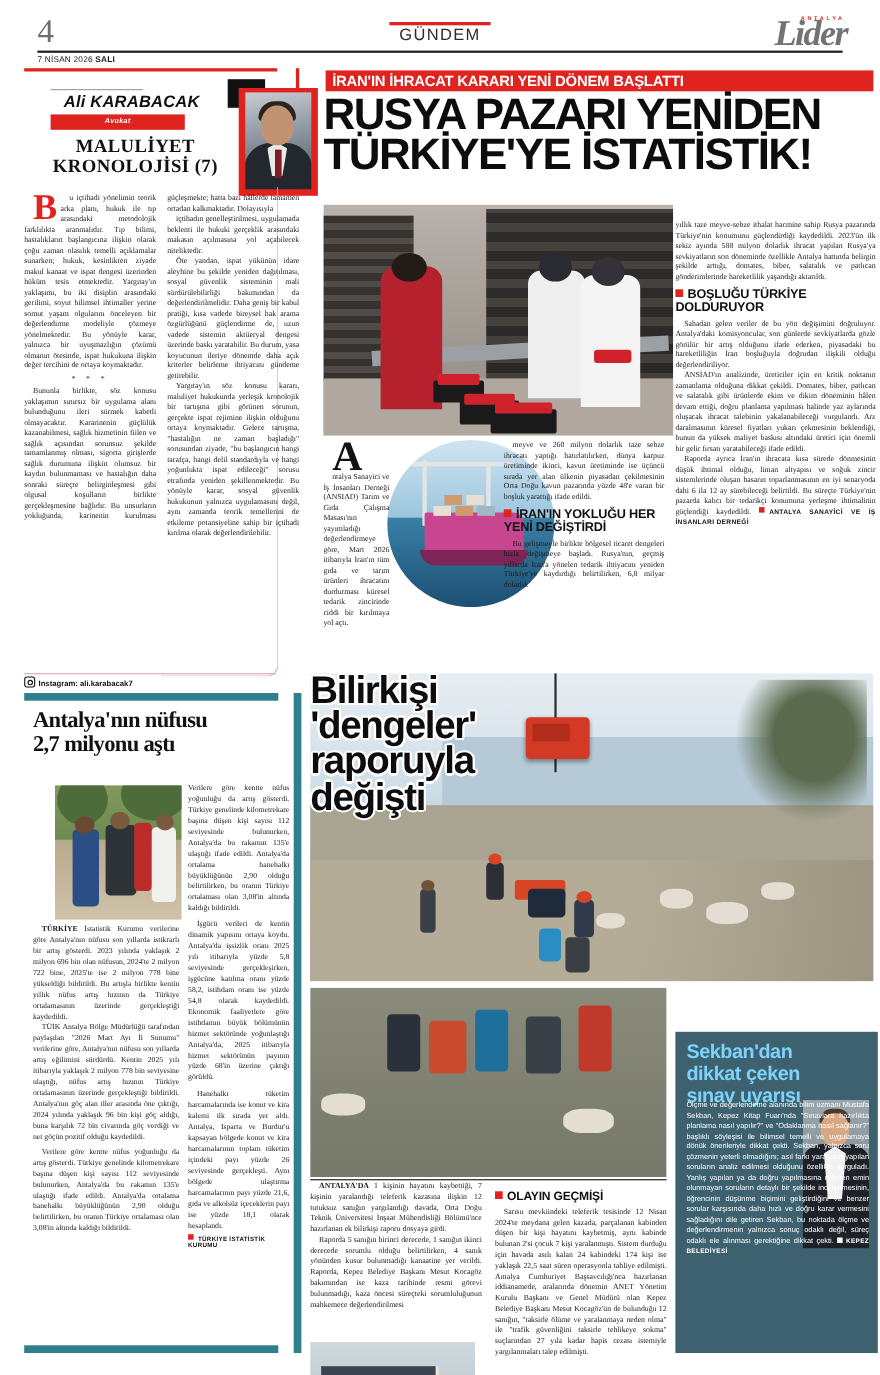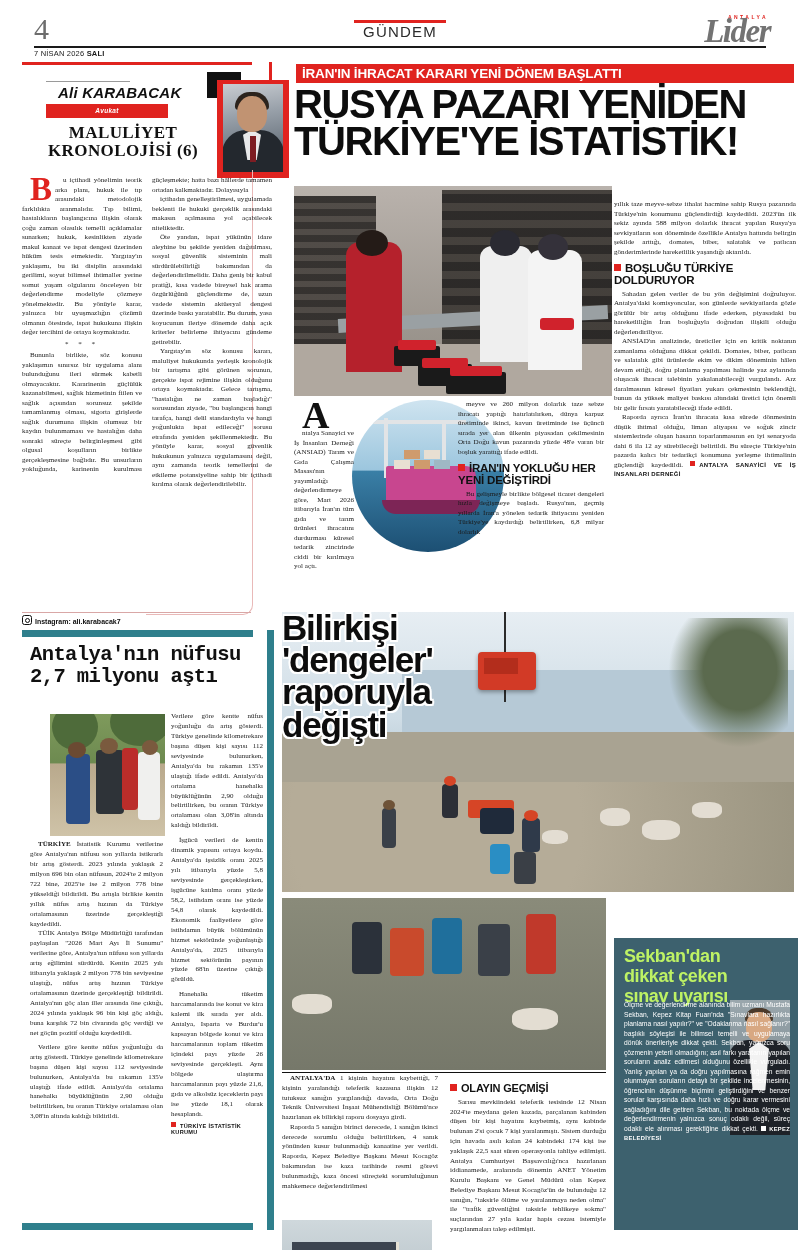--- a/index.html
+++ b/index.html
@@ -118,21 +118,21 @@
   .sq{display:inline-block;width:7px;height:7px;background:#e0231f;margin-right:4px;vertical-align:1px;}
   .credit{font-family:"Liberation Sans",sans-serif;font-weight:700;font-size:6px;
         letter-spacing:.3px;color:#111;}
 
   
   .pop{position:absolute;left:22px;top:630px;width:252px;height:600px;}
   .pop-topbar{position:absolute;left:0;top:0;width:231px;height:7px;background:#2f7f8c;}
   .pop-vbar{position:absolute;left:245px;top:0;width:7px;height:600px;background:#2f7f8c;}
   .pop-botbar{position:absolute;left:0;top:593px;width:231px;height:7px;background:#2f7f8c;}
   .pop-title{position:absolute;left:8px;top:14px;width:232px;
-        font-family:Liberation Mono, monospace;font-weight:700;font-size:20.5px;
+        font-family:Liberation Serif, serif;font-weight:700;font-size:20.5px;
         line-height:1.08;letter-spacing:-.6px;color:#111;}
   .pop-photo{position:absolute;left:28px;top:84px;width:115px;height:122px;overflow:hidden;
         background:linear-gradient(180deg,#7f9a5c 0%,#6d8a50 40%,#b9a98c 41%,#cfc3a8 100%);}
   .pp-tree{position:absolute;background:#4e6b3a;border-radius:50%;}
   .pp-person{position:absolute;border-radius:4px;}
   .pop-colA{position:absolute;left:8px;top:210px;width:133px;}
   .pop-colB{position:absolute;left:149px;top:82px;width:92px;}
   .pop .art p{font-size:7px;line-height:1.42;}
   .pop-lead{font-family:"Liberation Serif",serif;font-size:7px;line-height:1.42;
         text-align:justify;text-indent:0;}
@@ -166,21 +166,21 @@
   .cc-rule{position:absolute;left:0;top:460px;width:324px;height:1px;background:#111;}
   .cc-colA{position:absolute;left:0;top:462px;width:156px;}
   .cc-colB{position:absolute;left:168px;top:466px;width:156px;}
   .cc-photo3{position:absolute;left:0;top:608px;width:150px;height:148px;overflow:hidden;}
   .cc .art p{font-size:7.1px;line-height:1.38;}
 
   
   .sek{position:absolute;left:614px;top:938px;width:184px;height:292px;background:#3d616e;overflow:hidden;}
   .sek-title{position:absolute;left:10px;top:8px;width:166px;
         font-family:"Liberation Sans",sans-serif;font-weight:700;font-size:18px;
-        line-height:1.12;color:#bef264;letter-spacing:-.4px;}
+        line-height:1.12;color:#7dd3fc;letter-spacing:-.4px;}
   .sek-photo{position:absolute;right:8px;top:62px;width:60px;height:135px;overflow:hidden;}
   .sk-bg{position:absolute;inset:0;background:linear-gradient(180deg,#9aa7ad 0%,#6d7b82 100%);}
   .sk-face{position:absolute;left:16px;top:12px;width:26px;height:30px;border-radius:46%;background:#d8a882;}
   .sk-hair{position:absolute;left:15px;top:8px;width:28px;height:13px;border-radius:14px 14px 2px 2px;background:#4b3a2b;}
   .sk-body{position:absolute;left:-2px;top:40px;width:64px;height:95px;background:#1e2228;border-radius:20px 20px 0 0;}
   .sk-shirt{position:absolute;left:19px;top:42px;width:20px;height:48px;background:#f2f2f2;
         clip-path:polygon(50% 0,100% 14%,82% 100%,18% 100%,0 14%);}
   .sek-text{position:absolute;left:10px;top:62px;width:166px;}
   .sek-text p{margin:0;font-family:"Liberation Sans",sans-serif;font-size:6.7px;
         line-height:1.42;color:#fff;text-align:justify;text-indent:0;}
@@ -206,21 +206,21 @@
   </div>
 
   <div class="columnist">
     <div class="col-topbar"></div>
     <div class="col-vbar"></div>
     <div class="col-name-rule"></div>
     <div class="col-name">Ali KARABACAK</div>
     <div class="col-role">
         <span>Avukat</span>
       </div>
-    <div class="col-title">MALULİYET KRONOLOJİSİ (6)</div>
+    <div class="col-title">MALULİYET KRONOLOJİSİ (7)</div>
     <div class="col-photo">
       <div class="blk"></div>
       <div class="red"></div>
       <div class="img">
         <div class="ph-body"></div>
         <div class="ph-shirt"></div>
         <div class="ph-tie"></div>
         <div class="ph-hair"></div>
         <div class="ph-face"></div>
       </div>

